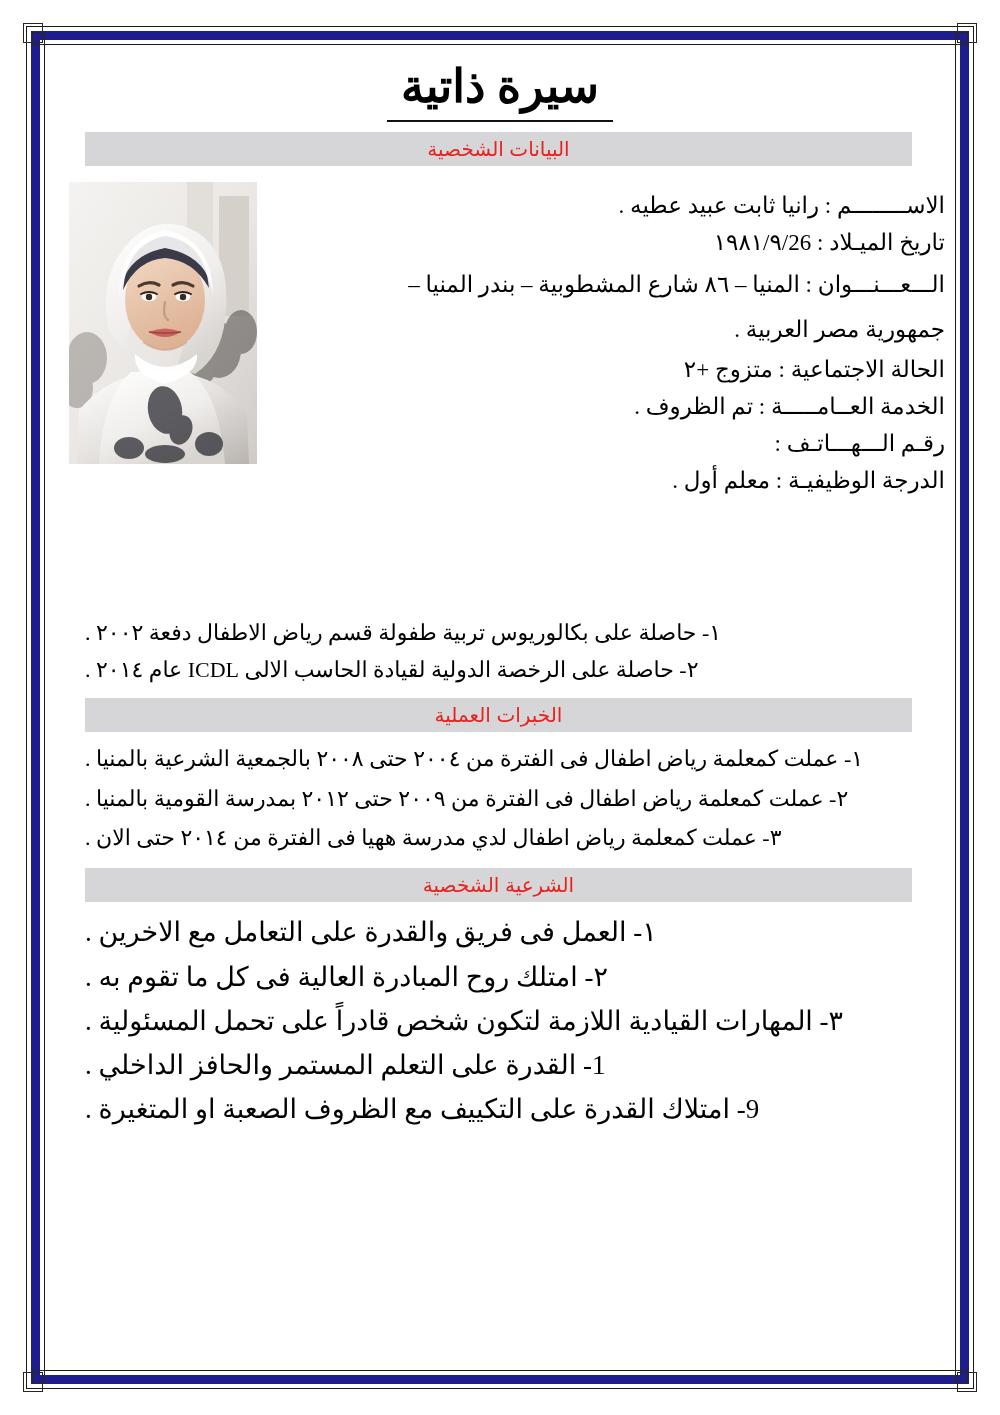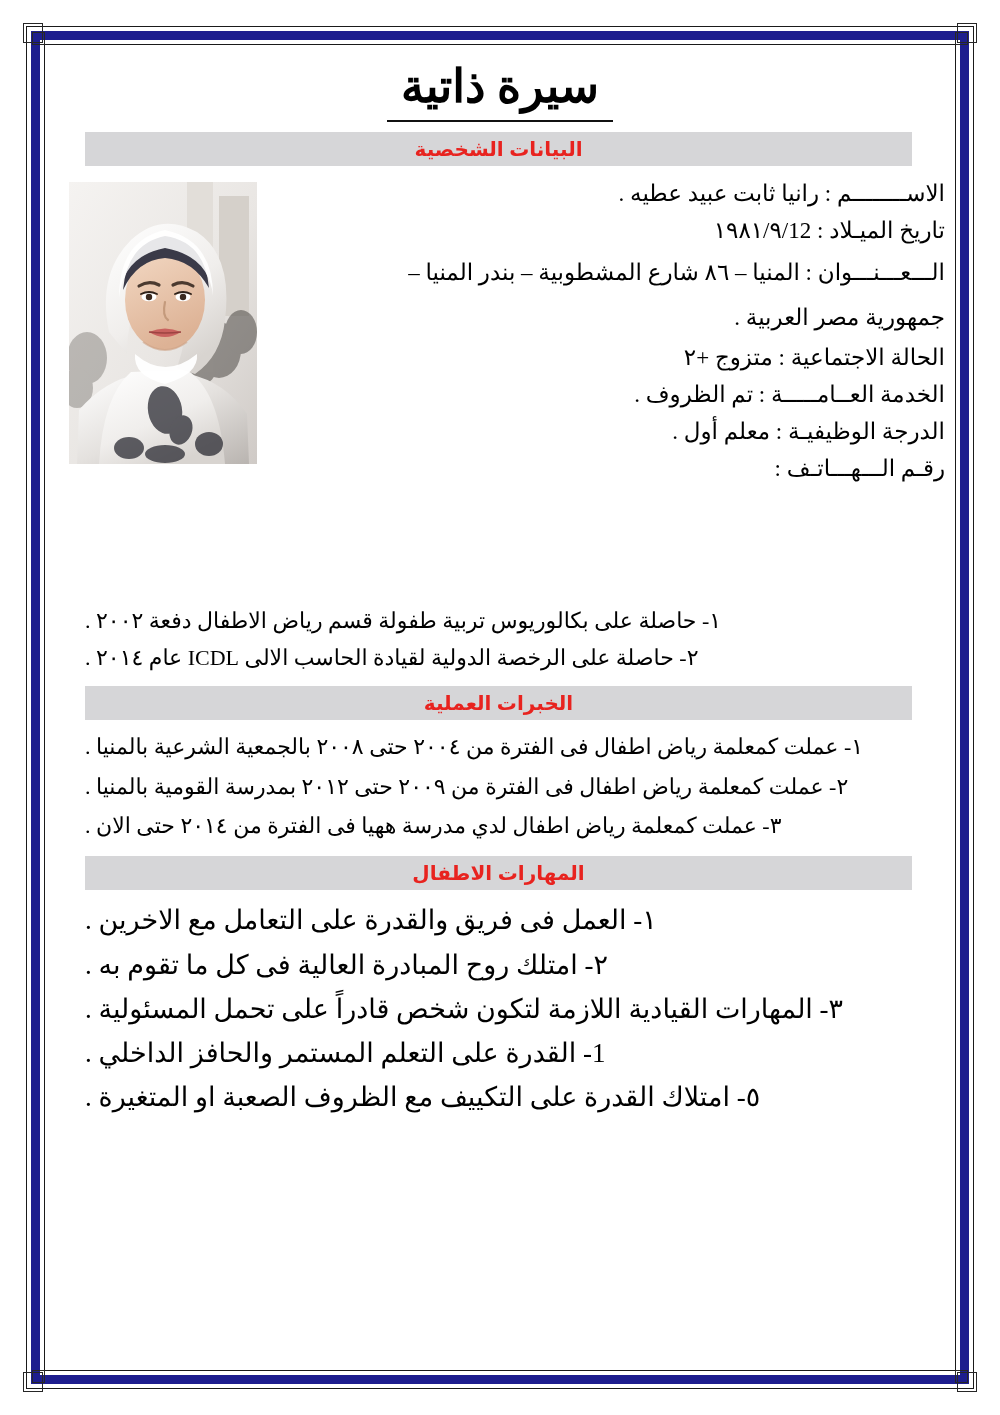--- a/index.html
+++ b/index.html
@@ -106,30 +106,30 @@
     height: 34px;
     margin: 0 0 0 0;
     display: flex;
     align-items: center;
     justify-content: center;
     width: 827px;
     margin-right: 33px;
   }
   .section-band-title {
     color: #e8231f;
-    font-weight: bold;
+    font-weight: normal;
     font-size: 20px;
     font-family: "Liberation Sans", "DejaVu Sans", sans-serif;
     letter-spacing: 0px;
   }
 
   
   .personal-block {
     position: relative;
-    padding-top: 16px;
+    padding-top: 28px;
     min-height: 412px;
   }
   .photo {
     position: absolute;
     left: 14px;
     top: 16px;
     width: 188px;
     height: 282px;
     overflow: hidden;
     background: #f2f0ee;
@@ -271,49 +271,49 @@
           <path d="M80 150 Q96 152 112 150" stroke="#9d4442" stroke-width="1.4" fill="none"></path>
 
           <path d="M74 160 Q96 176 118 160" stroke="#cda285" stroke-width="2" fill="none" opacity="0.6"></path>
 
           <path d="M66 172 Q96 198 128 172 Q130 192 96 202 Q64 194 66 172 Z" fill="#ffffff" opacity="0.95"></path>
         </svg>
       </div>
 
       <div class="personal-lines">
         <div class="pline">الاســــــــم : رانيا ثابت عبيد عطيه .</div>
-        <div class="pline">تاريخ الميـلاد : ١٩٨١/٩/12</div>
+        <div class="pline">تاريخ الميـلاد : ١٩٨١/٩/26</div>
         <div class="pline addr">الـــعـــنـــوان : المنيا – ٨٦ شارع المشطوبية – بندر المنيا –</div>
         <div class="pline addr">جمهورية مصر العربية .</div>
         <div class="pline">الحالة الاجتماعية : متزوج +٢</div>
         <div class="pline">الخدمة العــامـــــة : تم الظروف .</div>
+        <div class="pline">رقـم الـــهـــاتـف :</div>
         <div class="pline">الدرجة الوظيفيـة : معلم أول .</div>
-        <div class="pline">رقـم الـــهـــاتـف :</div>
       </div>
     </div>
 
     <div class="list-block">
       <div class="li tight">١- حاصلة على بكالوريوس تربية طفولة قسم رياض الاطفال دفعة ٢٠٠٢ .</div>
       <div class="li tight">٢- حاصلة على الرخصة الدولية لقيادة الحاسب الالى ICDL عام ٢٠١٤ .</div>
     </div>
 
     <div class="section-band">
       <span class="section-band-title">الخبرات العملية</span>
     </div>
     <div class="list-block">
       <div class="li">١- عملت كمعلمة رياض اطفال فى الفترة من ٢٠٠٤ حتى ٢٠٠٨ بالجمعية الشرعية بالمنيا .</div>
       <div class="li">٢- عملت كمعلمة رياض اطفال فى الفترة من ٢٠٠٩ حتى ٢٠١٢ بمدرسة القومية بالمنيا .</div>
       <div class="li">٣- عملت كمعلمة رياض اطفال لدي مدرسة ههيا فى الفترة من ٢٠١٤ حتى الان .</div>
     </div>
 
     <div class="section-band">
-      <span class="section-band-title">المهارات الاطفال</span>
+      <span class="section-band-title">الشرعية الشخصية</span>
     </div>
     <div class="list-block skills">
       <div class="li tight">١- العمل فى فريق والقدرة على التعامل مع الاخرين .</div>
       <div class="li tight">٢- امتلك روح المبادرة العالية فى كل ما تقوم به .</div>
       <div class="li tight">٣- المهارات القيادية اللازمة لتكون شخص قادراً على تحمل المسئولية .</div>
       <div class="li tight">1- القدرة على التعلم المستمر والحافز الداخلي .</div>
-      <div class="li tight">٥- امتلاك القدرة على التكييف مع الظروف الصعبة او المتغيرة .</div>
+      <div class="li tight">9- امتلاك القدرة على التكييف مع الظروف الصعبة او المتغيرة .</div>
     </div>
 
   </div>
 </div>
 
 </body></html>

